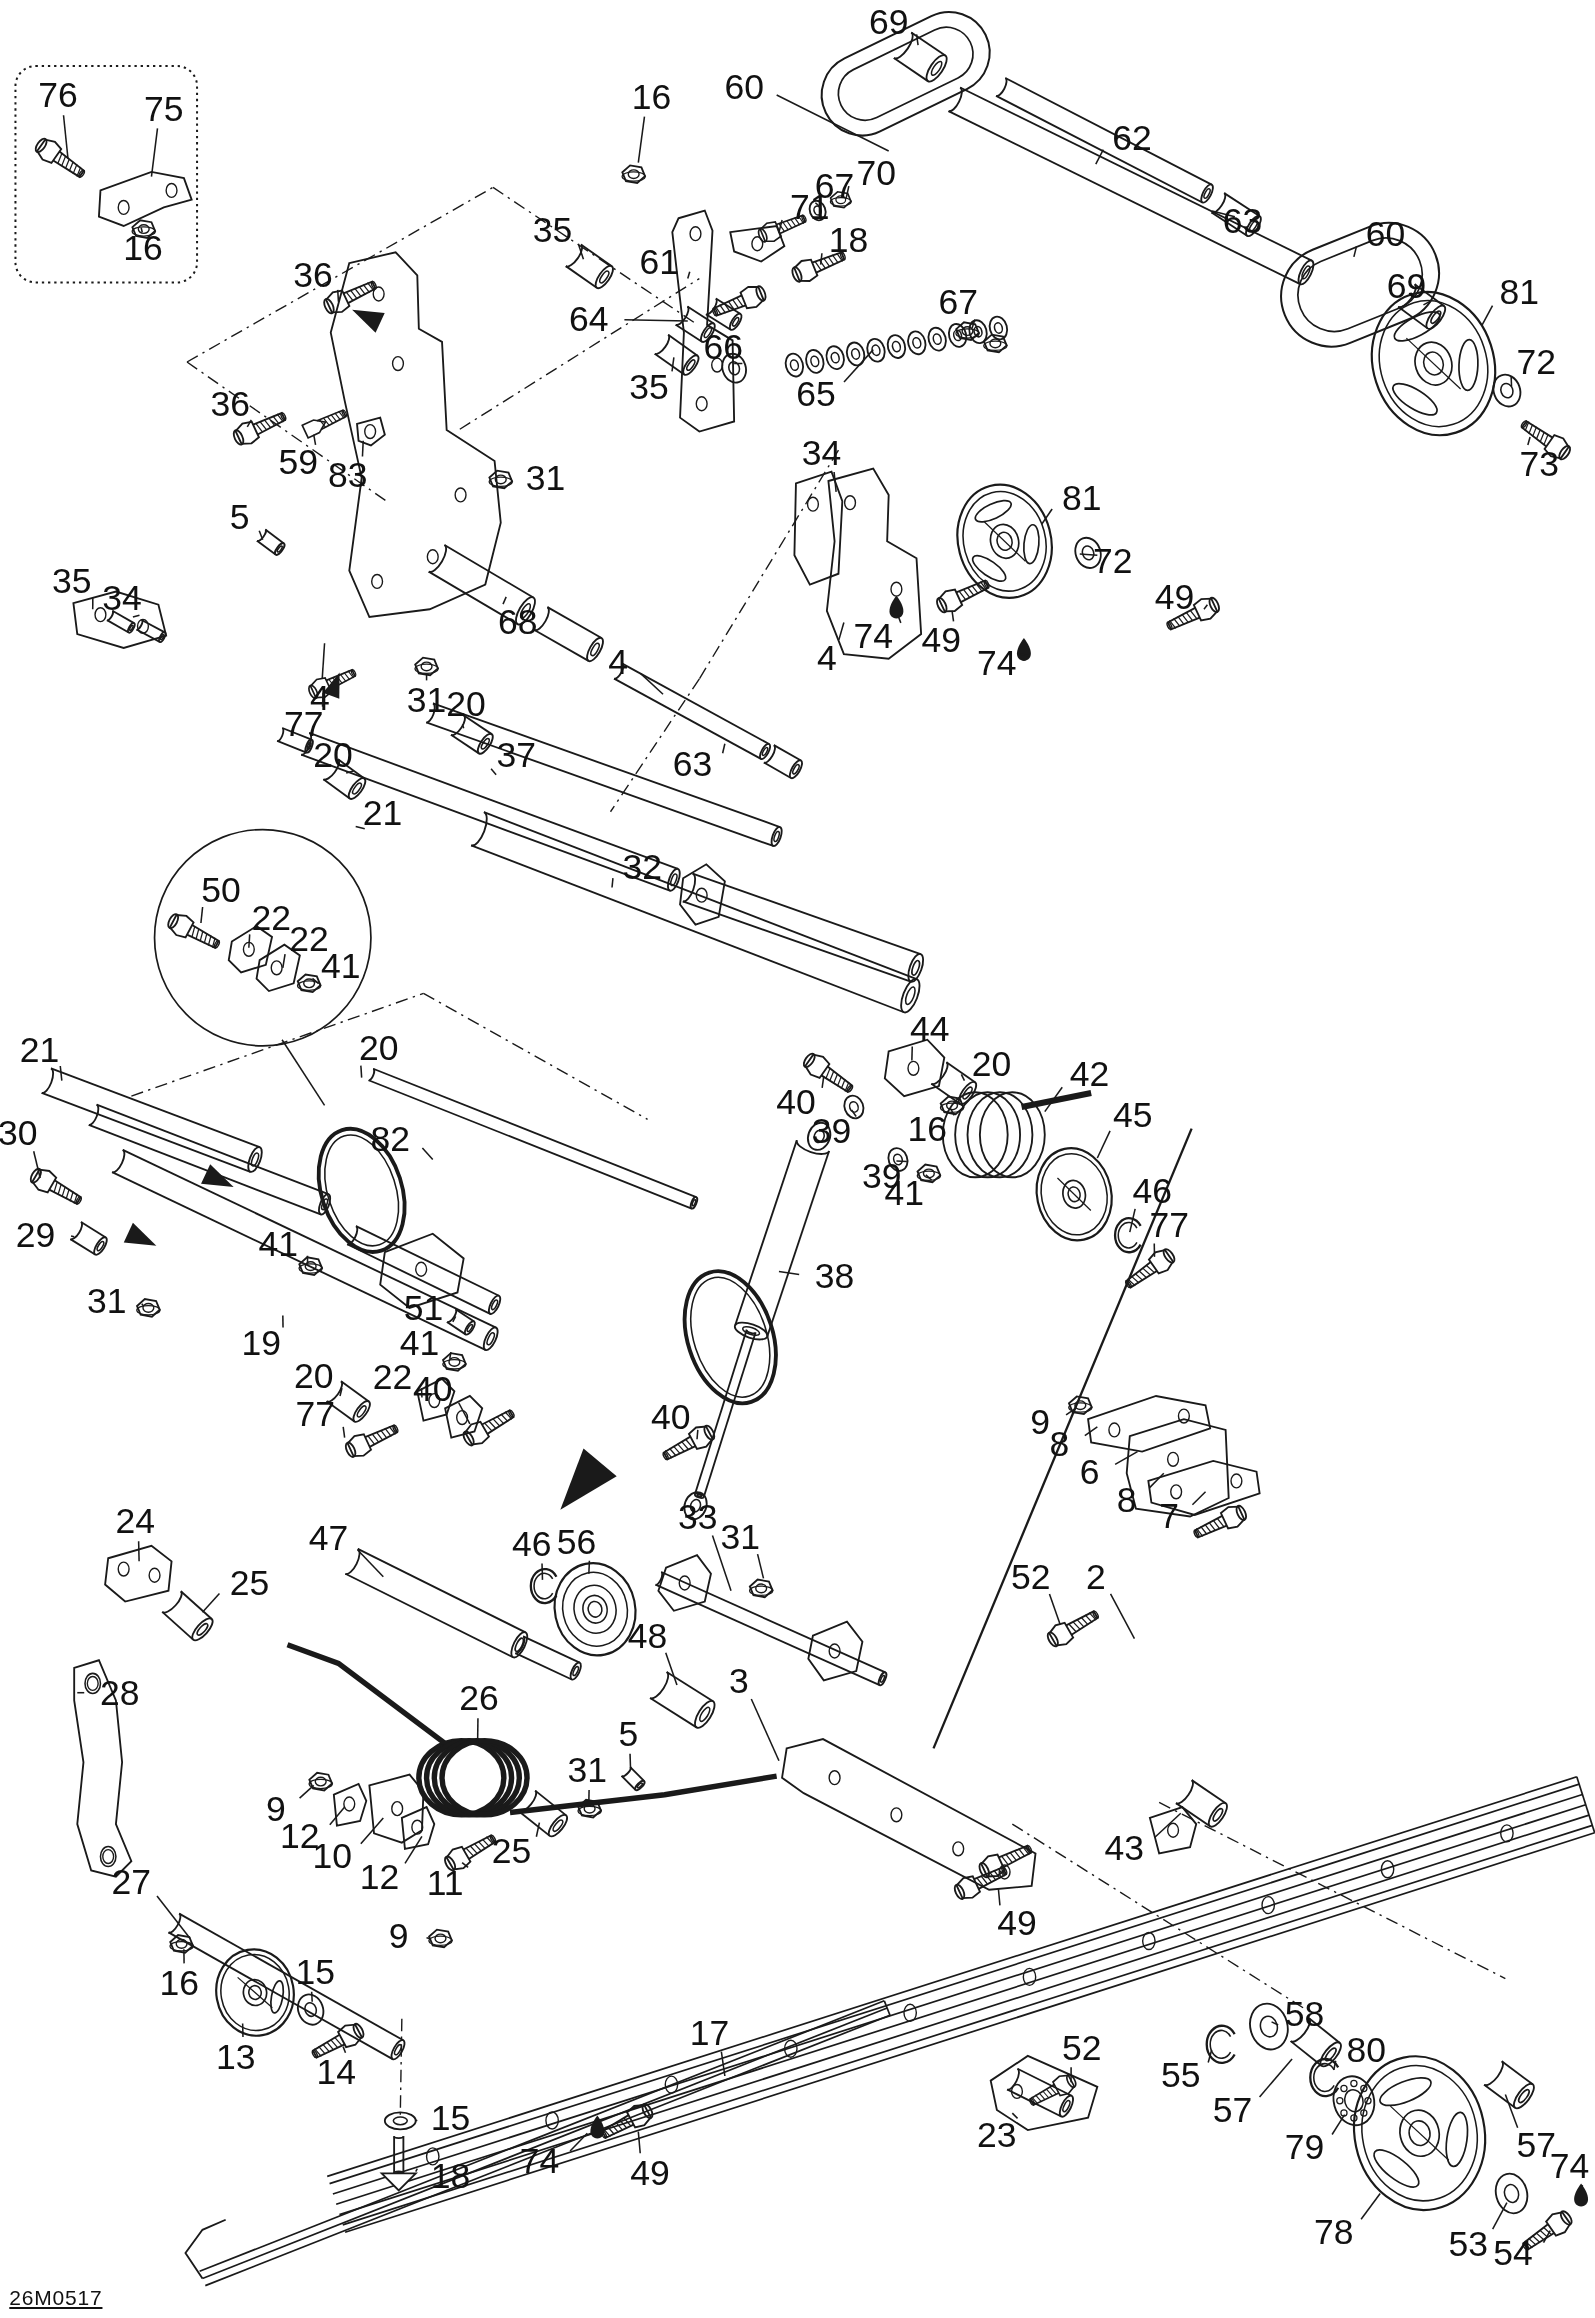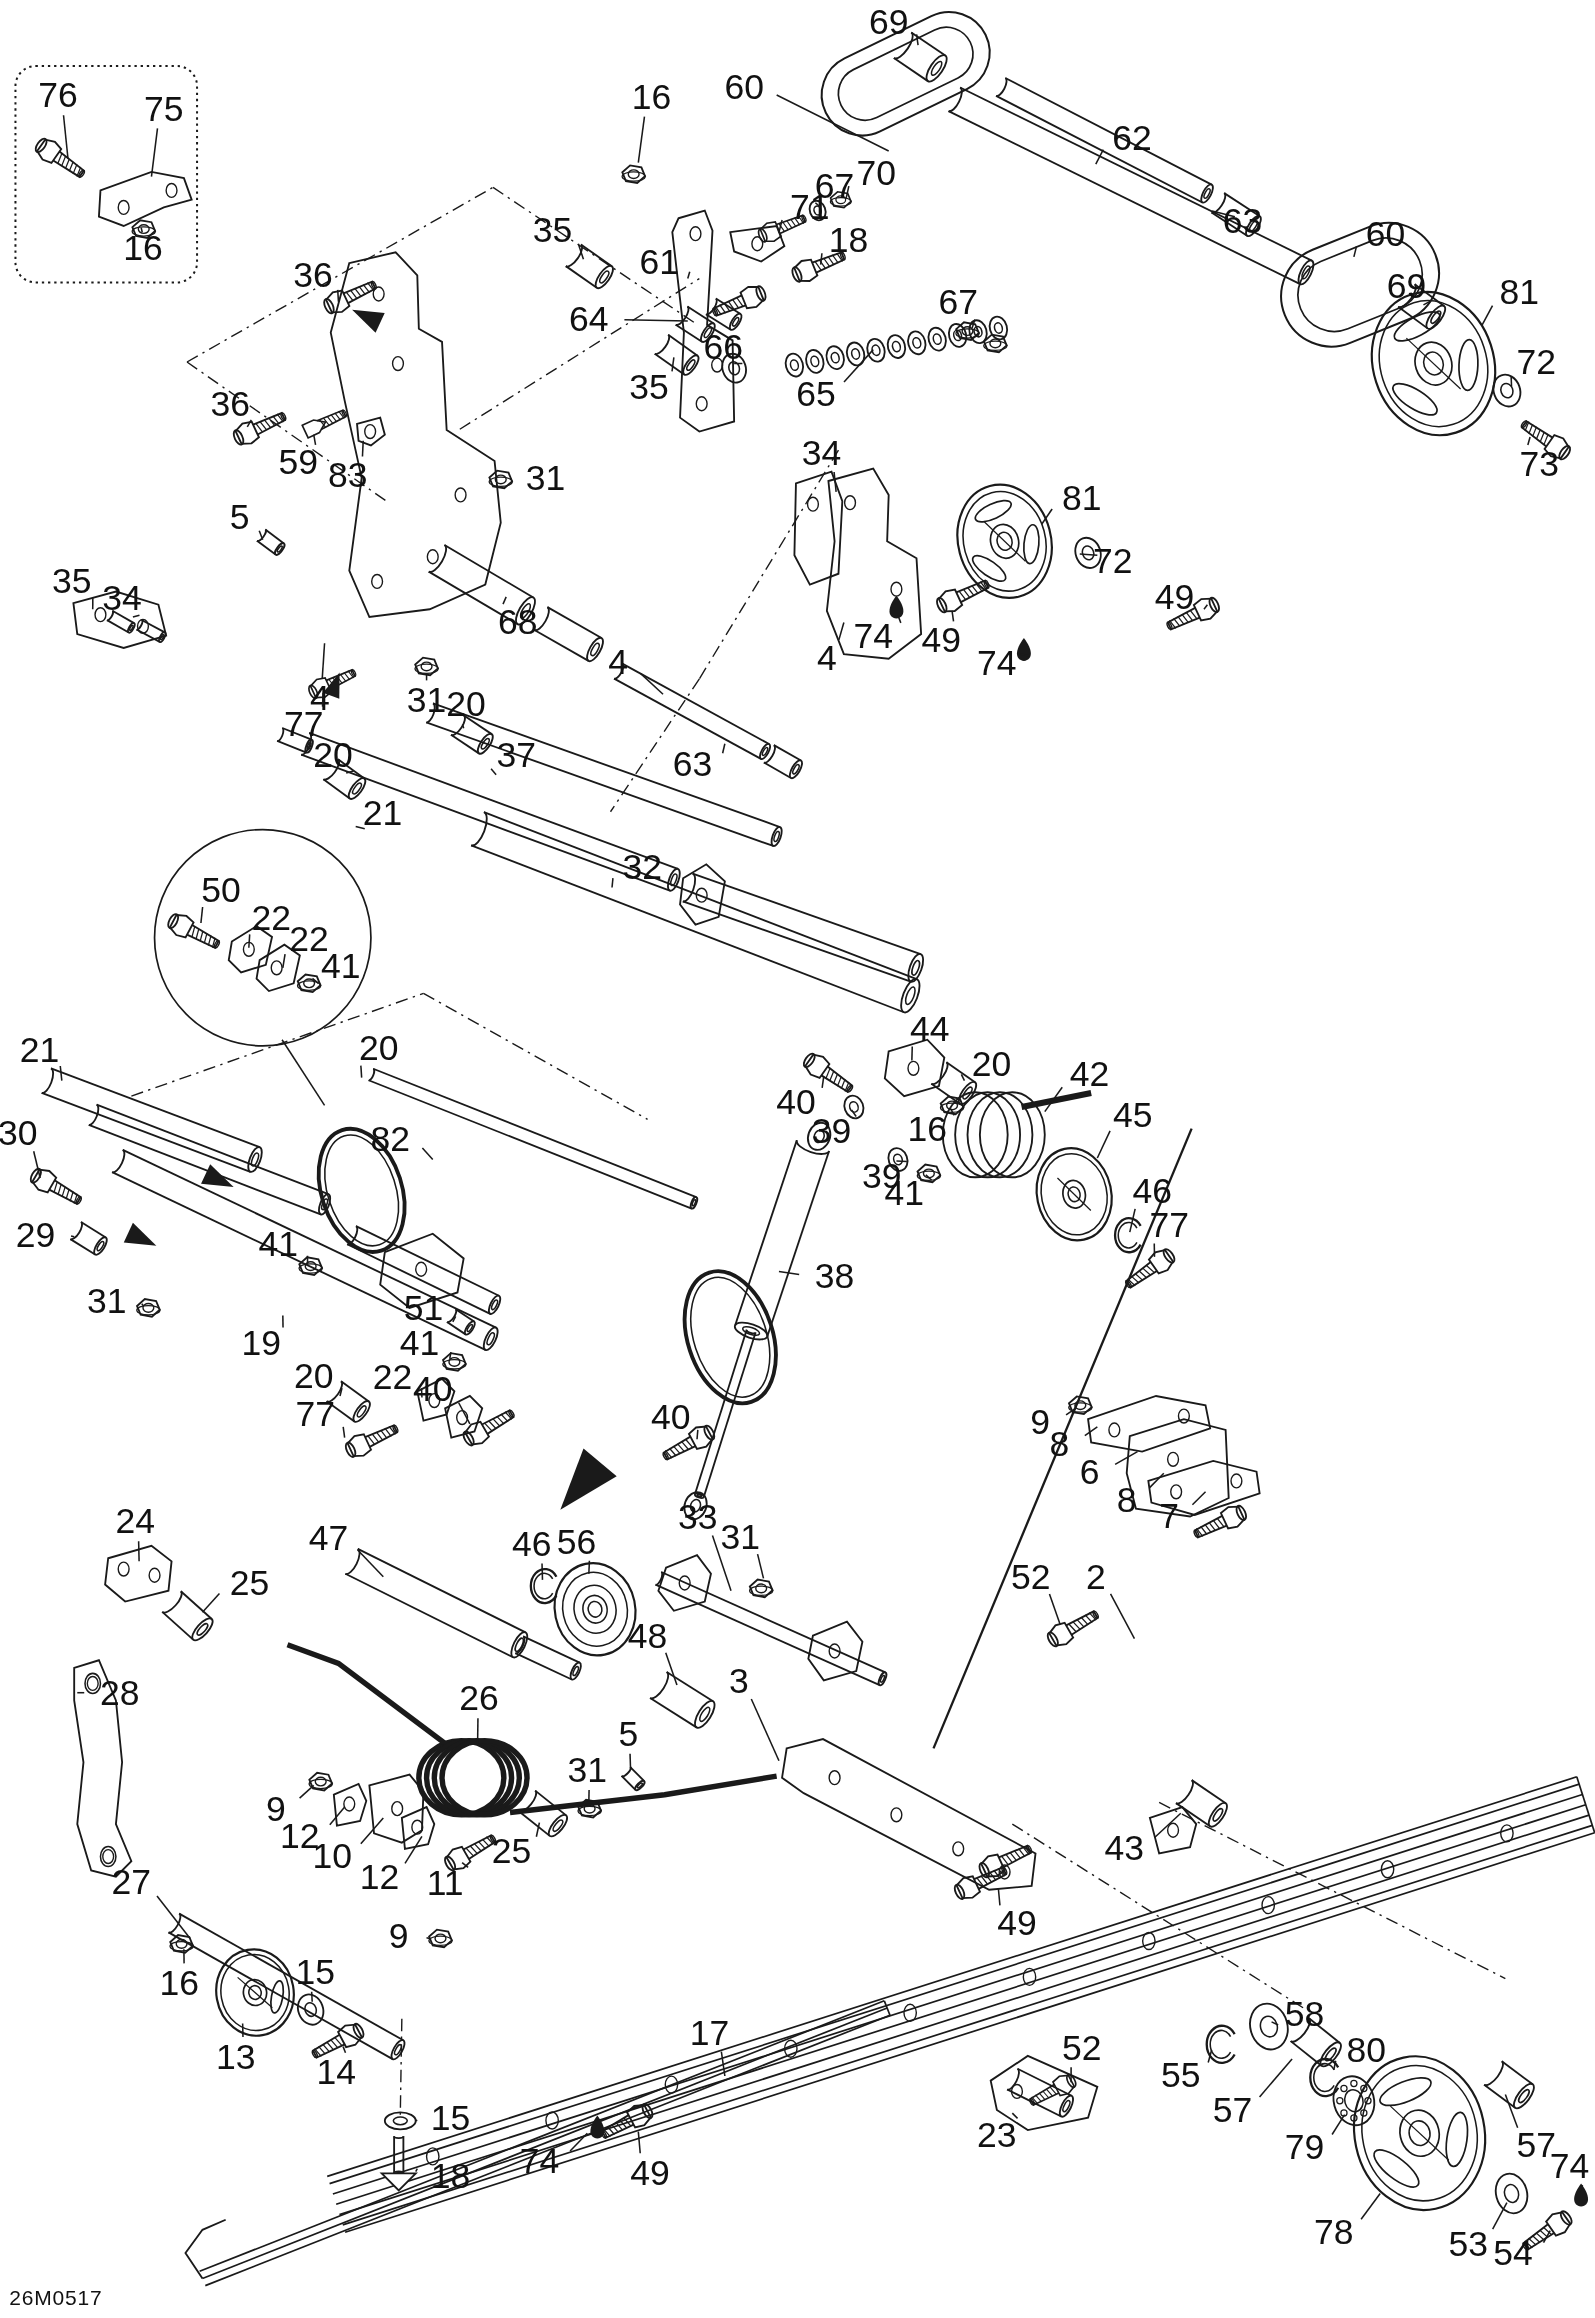--- a/index.html
+++ b/index.html
@@ -1,20 +1,20 @@
 <!DOCTYPE html>
 <html style="font-size:12.4px"><head>
 <meta charset="utf-8">
 <style>
   html,body{margin:0;padding:0;background:#fff;}
   #page{position:relative;width:1595px;height:2319px;background:#fff;overflow:hidden;
         font-family:"Liberation Sans",sans-serif;}
   #diagram-svg{position:absolute;left:0;top:0;}
   #code{position:absolute;left:9.3px;top:2286px;font-size:21px;color:#111;
-        font-family:"Liberation Sans",sans-serif;letter-spacing:0.8px;}
+        font-family:"Liberation Sans",sans-serif;letter-spacing:0.8px;text-decoration:underline;}
   text.callout{font-family:"Liberation Sans",sans-serif;font-size:46px;fill:#111;}
 </style>
 </head>
 <body>
 
 <div id="page">
   <svg id="diagram-svg" width="1595" height="2319" viewBox="0 0 2064 3000">
       <rect x="20" y="85" width="235" height="280" rx="26" stroke-dasharray="3 5" stroke="#1a1a1a" fill="none" stroke-width="2.6"></rect>
       <circle cx="340" cy="1213" r="140" stroke="#1a1a1a" fill="none" stroke-width="2.2"></circle>
       <g transform="translate(68 198) rotate(35) scale(1)">

